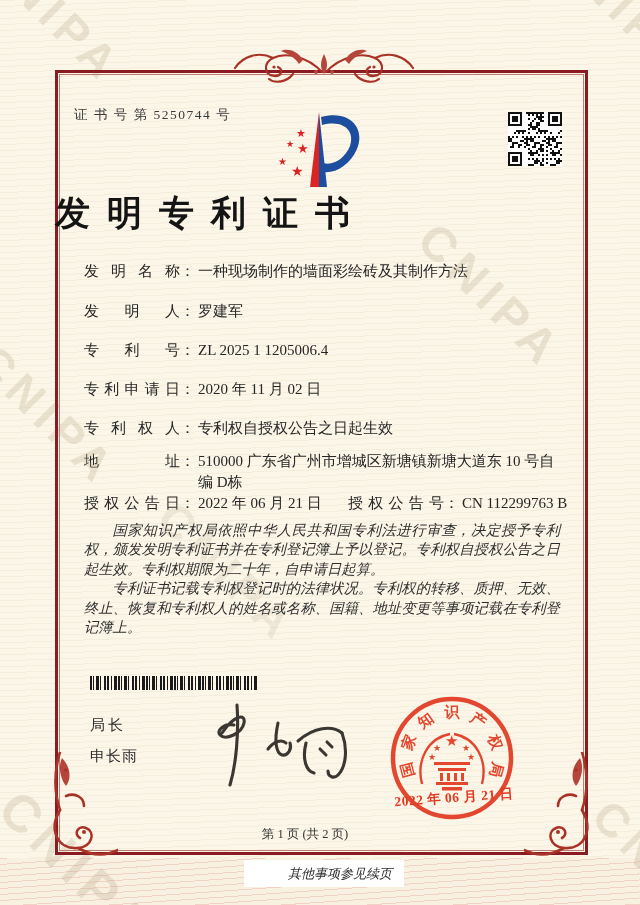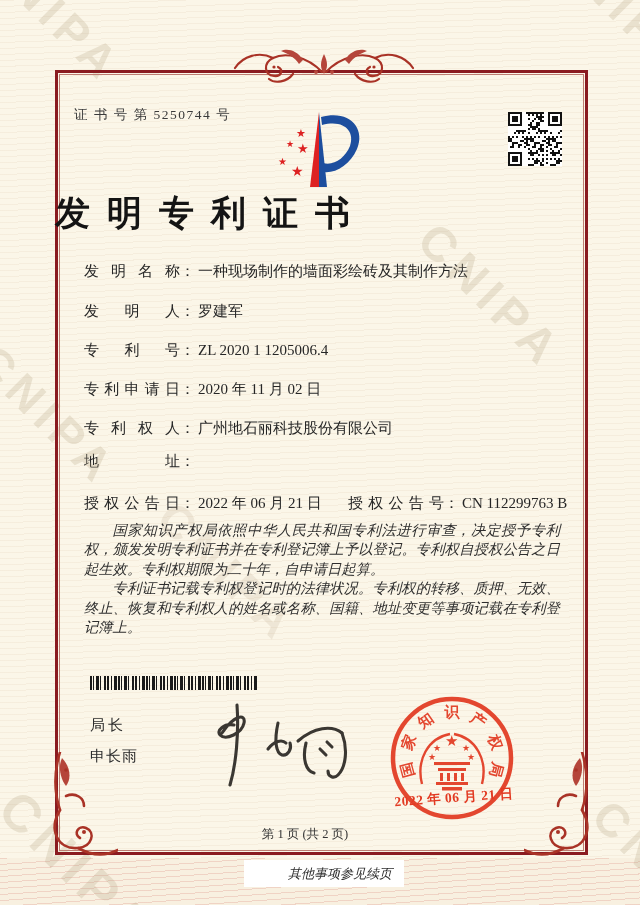--- a/index.html
+++ b/index.html
@@ -352,49 +352,50 @@
       <span class="colon">：</span>
     <span class="value">罗建军</span>
   </div>
   <div class="field-row" style="top:340px;">
     <span class="jlabel">
         <span>专</span>
         <span>利</span>
         <span>号</span>
       </span>
       <span class="colon">：</span>
-    <span class="value">ZL 2020 1 1205006.4</span>
+    <span class="value">ZL 2025 1 1205006.4</span>
   </div>
   <div class="field-row" style="top:379px;">
     <span class="jlabel">
         <span>专</span>
         <span>利</span>
         <span>申</span>
         <span>请</span>
         <span>日</span>
       </span>
       <span class="colon">：</span>
     <span class="value">2020 年 11 月 02 日</span>
   </div>
   <div class="field-row" style="top:418px;">
     <span class="jlabel">
         <span>专</span>
         <span>利</span>
         <span>权</span>
         <span>人</span>
       </span>
       <span class="colon">：</span>
-    <span class="value">广州地石丽科技股份有限公司</span>
+    <span class="value">专利权自授权公告之日起生效</span>
   </div>
   <div class="field-row" style="top:451px;">
     <span class="jlabel">
         <span>地</span>
         <span>址</span>
       </span>
       <span class="colon">：</span>
+    <span class="value wrap">510000 广东省广州市增城区新塘镇新塘大道东 10 号自编 D栋</span>
   </div>
   <div class="field-row" style="top:493px;">
     <span class="jlabel">
         <span>授</span>
         <span>权</span>
         <span>公</span>
         <span>告</span>
         <span>日</span>
       </span>
       <span class="colon">：</span>

